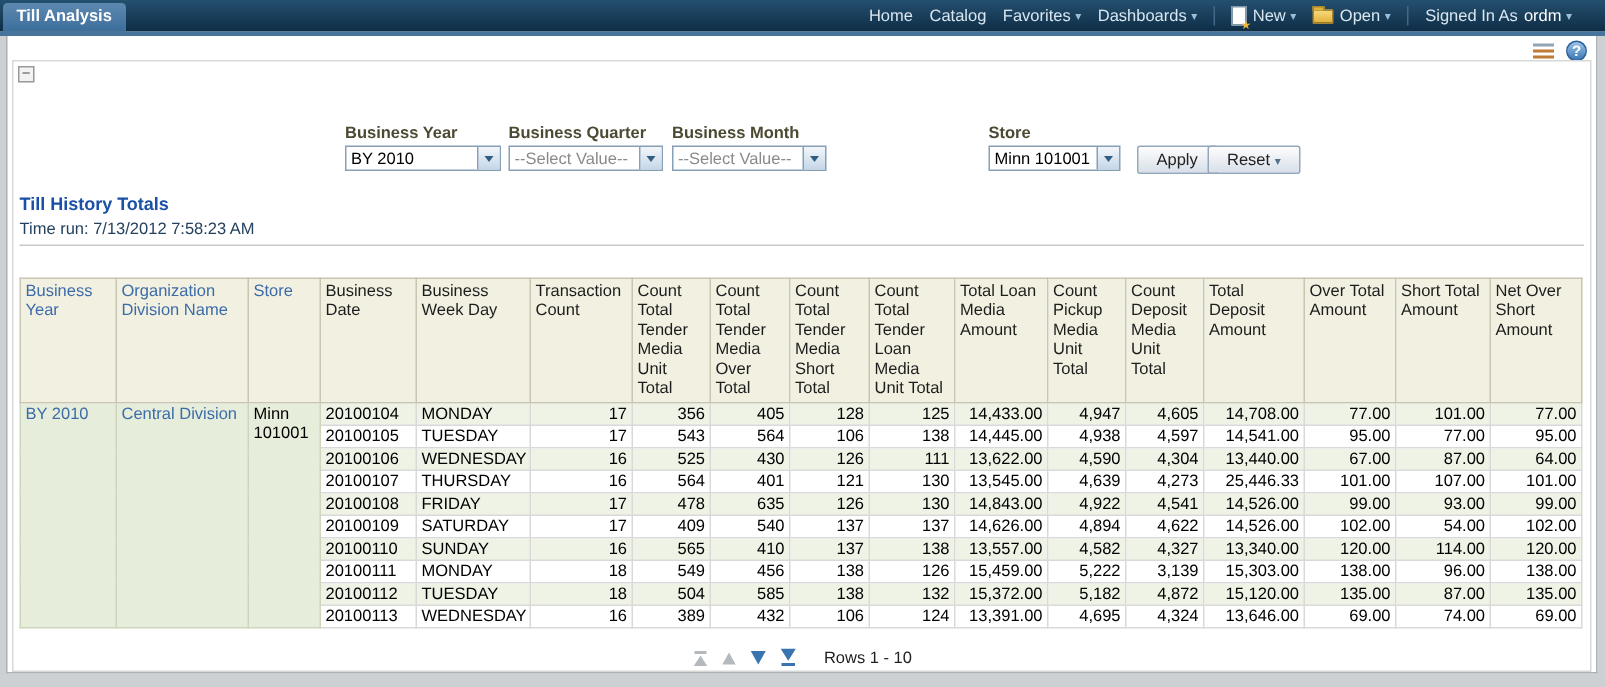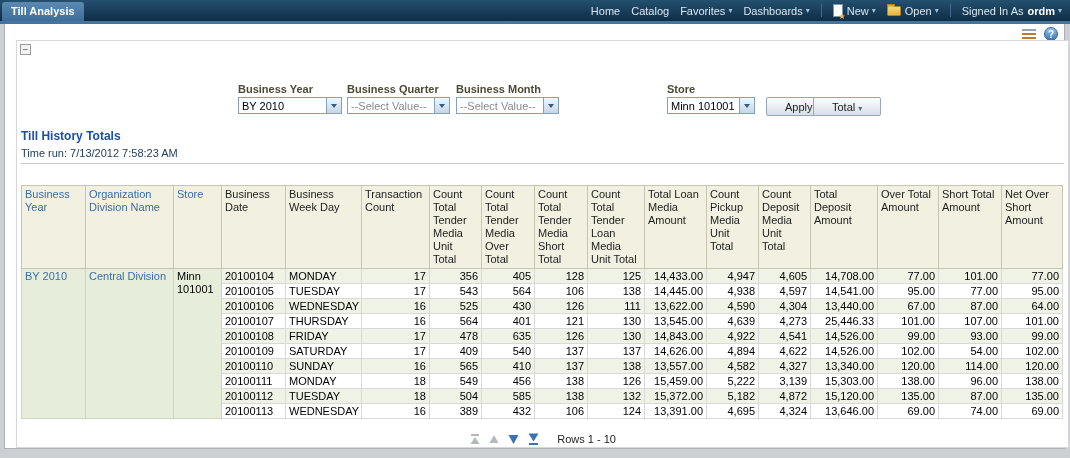--- a/index.html
+++ b/index.html
@@ -12,27 +12,27 @@
   }
 
   
   .topbar { position: absolute; top: 0; left: 0; width: 100%; height: 21px;
             background: linear-gradient(#24506f, #0e2d46); }
   .topbar-strip { position: absolute; top: 21px; left: 0; width: 100%; height: 3px;
                   background: #47749d; }
   .tab { position: absolute; top: 2px; left: 2px; height: 19px; line-height: 19px;
          padding: 0 9px; background: linear-gradient(#5d89b0, #3c6e9b);
          border-radius: 3px 3px 0 0; color: #fff; font-size: 11px; font-weight: bold; }
-  .nav { position: absolute; top: 0; right: 8px; height: 21px; display: flex;
+  .nav { position: absolute; top: 0; right: 22px; height: 21px; display: flex;
          align-items: center; gap: 11px; font-size: 11px; color: #d9e6f1; }
   .nav .link { display: inline-flex; align-items: center; white-space: nowrap; cursor: default; }
   .chev { display: inline-block; margin-left: 3px; font-size: 8px; color: #9dbdd8; }
   .chev::after { content: "▾"; }
   .nav .sep { width: 1px; height: 13px; background: #41678a; }
-  .user-name { font-weight: bold; color: #fff; margin-left: 4px; }
+  .user-name { font-weight: normal; color: #fff; margin-left: 4px; }
   .icon-new { position: relative; width: 10px; height: 13px; display: inline-block;
               background: #fdfdfd; border: 1px solid #7e97ab; margin-right: 4px; }
   .icon-new::after { content: "★"; position: absolute; right: -4px; bottom: -5px;
                      font-size: 8px; color: #f0b63c; }
   .icon-open { position: relative; width: 14px; height: 10px; display: inline-block;
                background: linear-gradient(#f7d97c, #e3b23a); border: 1px solid #a8852e;
                border-radius: 1px; margin-right: 4px; }
   .icon-open::before { content: ""; position: absolute; top: -3px; left: -1px; width: 6px;
                        height: 2px; background: #e3b23a; border: 1px solid #a8852e;
                        border-bottom: none; }
@@ -46,21 +46,21 @@
   .icon-options { width: 14px; height: 12px; display: flex; flex-direction: column;
                   justify-content: space-between; padding: 1px 0; }
   .icon-options i { display: block; height: 2px; background: #c07a33; }
   .icon-options i:first-child { background: #8fa6b8; }
   .icon-help { width: 14px; height: 14px; border-radius: 50%;
                background: linear-gradient(#9cc2e8, #3b77b5); border: 1px solid #2d5f95;
                color: #fff; font-size: 10px; font-weight: bold; text-align: center;
                line-height: 13px; }
   .icon-help::after { content: "?"; }
 
-  .section { position: absolute; left: 11px; top: 16px; width: 1053px; height: 408px;
+  .section { position: absolute; left: 3px; top: 16px; width: 1053px; height: 408px;
              border: 1px solid #d8d8d8; background: #fff; }
   .collapse-box { position: absolute; left: 3px; top: 3px; width: 11px; height: 11px;
                   border: 1px solid #9a9a9a; background: #f3f3f3; color: #555;
                   font-size: 10px; line-height: 9px; text-align: center; }
   .collapse-box::after { content: "−"; }
 
   
   .prompt { position: absolute; top: 42px; }
   .plabel { font-size: 11px; font-weight: bold; color: #4c4a33; height: 13px; }
   .pselect { position: relative; margin-top: 1px; height: 17px; border: 1px solid #86a0b8;
@@ -69,21 +69,21 @@
           color: #000; white-space: nowrap; overflow: hidden; }
   .pval.ph { color: #8a8a8a; }
   .pbtn { position: absolute; right: 0; top: 0; width: 15px; height: 15px;
           background: linear-gradient(#f2f6fa, #c5d6e8); border-left: 1px solid #86a0b8; }
   .tri { position: absolute; left: 4px; top: 6px; width: 0; height: 0;
          border-left: 3px solid transparent; border-right: 3px solid transparent;
          border-top: 4px solid #2f5d84; }
   .btn { position: absolute; top: 56px; height: 19px; border: 1px solid #93a8bc;
          border-radius: 2px; background: linear-gradient(#fdfdfd, #d8dfe8);
          font-family: "Liberation Sans", sans-serif; font-size: 11px; color: #222;
-         text-align: center; padding: 0 18px; }
+         text-align: center; padding: 0 12px; }
 
   
   .rpt-title { position: absolute; left: 4px; top: 88px; font-size: 12px;
                font-weight: bold; color: #1a50a5; }
   .rpt-time { position: absolute; left: 4px; top: 106px; font-size: 11px; color: #24415e; }
   .rule { position: absolute; left: 4px; top: 122px; width: 1043px; height: 1px;
           background: #c9c9c9; }
 
   
   .tbl { position: absolute; left: 4px; top: 144px; width: 1041px;
@@ -190,21 +190,21 @@
       <div class="plabel">Store</div>
       <div class="pselect">
         <span class="pval">Minn 101001</span>
         <span class="pbtn">
             <span class="tri"></span>
           </span>
       </div>
     </div>
 
     <button class="btn" style="left:749px">Apply</button>
-    <button class="btn" style="left:796px"><span>Total</span><span class="chev" style="color:#55708a"></span></button>
+    <button class="btn" style="left:796px"><span>Reset</span><span class="chev" style="color:#55708a"></span></button>
 
     <div class="rpt-title">Till History Totals</div>
     <div class="rpt-time">Time run: 7/13/2012 7:58:23 AM</div>
     <div class="rule"></div>
 
     <table class="tbl">
       <colgroup>
         <col style="width:64px">
           <col style="width:88px">
           <col style="width:48px">

